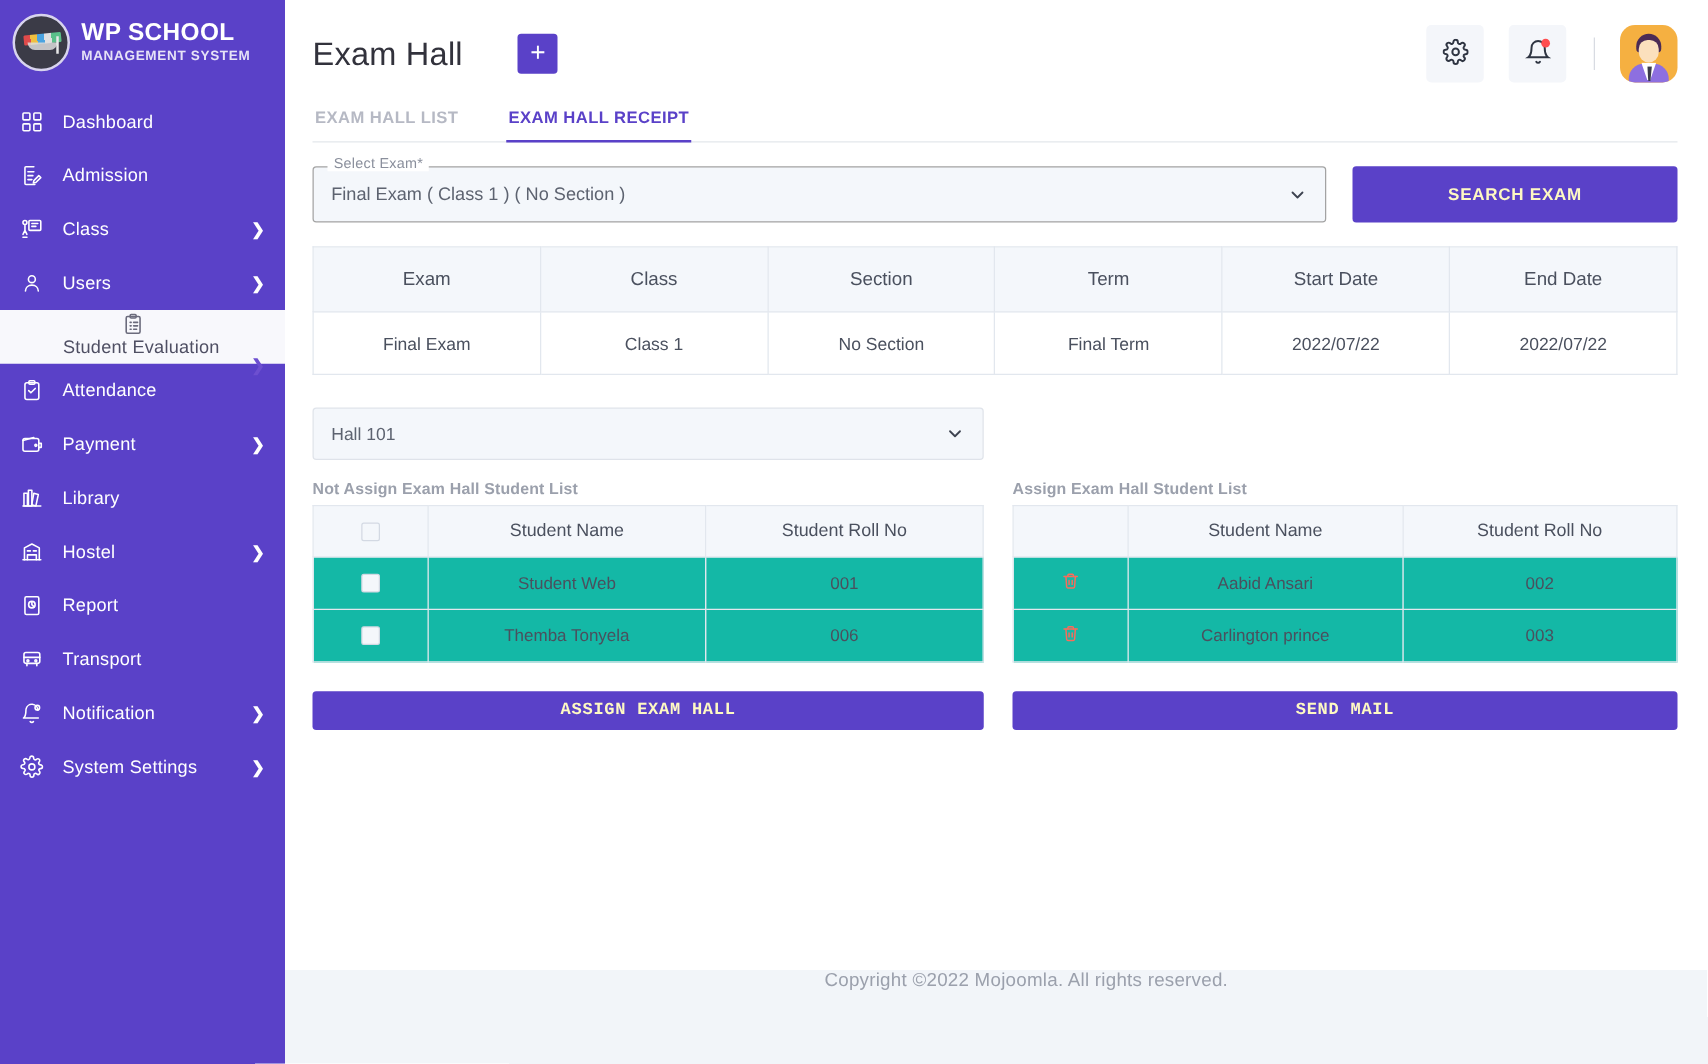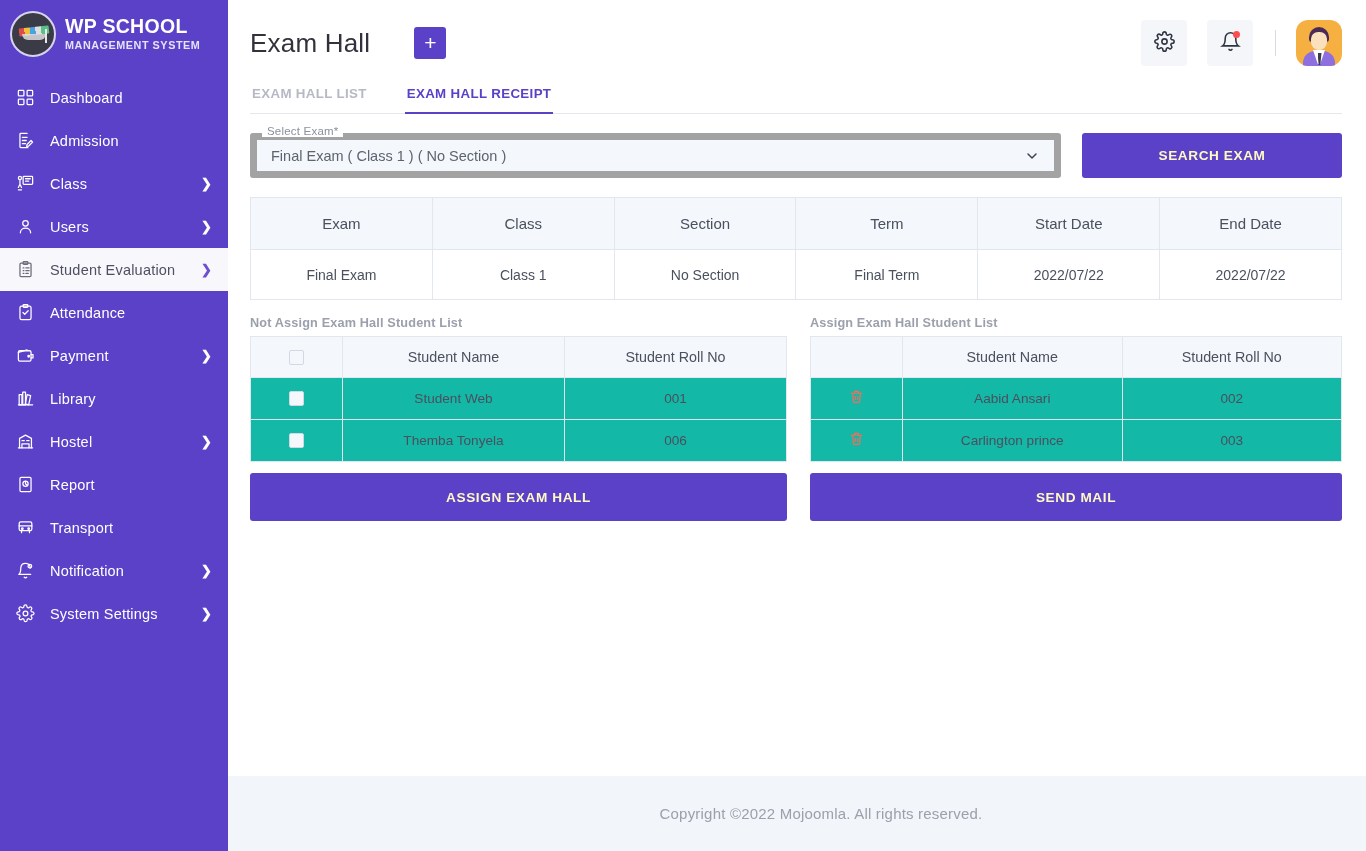--- a/index.html
+++ b/index.html
@@ -48,21 +48,21 @@
     display: flex; align-items: center; height: 43px; padding: 0 16px 0 14px;
     color: #ffffff; cursor: pointer; position: relative;
   }
   .nav-item .ico {
     width: 22px; height: 22px; flex: none; margin-right: 14px;
     display: flex; align-items: center; justify-content: center;
   }
   .nav-item .ico svg { width: 19px; height: 19px; display: block; }
   .nav-label { font-size: 14.5px; letter-spacing: .2px; white-space: nowrap; }
   .nav-chev { margin-left: auto; font-size: 13px; font-weight: bold; line-height: 1; }
-  .nav-item.active { background: #f8f8fc; color: #4f4f63; }
+  .nav-item.active { background: #f8f8fc; color: #4f4f63; flex-direction: column; }
   .nav-item.active .nav-chev { color: #6d4fd0; }
 
   
   .main {
     flex: 1; height: 851px; background: #ffffff;
     display: flex; flex-direction: column; overflow: hidden;
   }
   .topbar {
     height: 86px; display: flex; align-items: center;
     padding: 0 24px 0 22px; flex: none; gap: 32px;
@@ -112,21 +112,21 @@
     font-size: 13.3px; font-weight: bold; letter-spacing: .35px;
     padding: 0 2px 11px 2px; margin-right: 36px; cursor: pointer;
     color: #b6b9c4; border-bottom: 2px solid transparent; margin-bottom: -1px;
   }
   .tab.active { color: #5a41c8; border-bottom-color: #5a41c8; }
 
   
   .search-row { display: flex; gap: 21px; margin-top: 19px; align-items: stretch; }
   .sel-wrap { position: relative; flex: 1; max-width: 817px; }
   .sel-field {
-    height: 45px; background: #f4f7fb; border: 7px solid #a3a3a3; border-radius: 3px;
+    height: 45px; background: #f4f7fb; border: 1px solid #a3a3a3; border-radius: 3px;
     display: flex; align-items: center; padding: 0 14px;
     font-size: 14.5px; color: #5d6370; cursor: pointer; position: relative;
   }
   .sel-legend {
     position: absolute; top: -8px; left: 12px; background: #ffffff;
     padding: 0 5px; font-size: 11.5px; color: #8a8f9c; letter-spacing: .2px;
   }
   .chev-dn { margin-left: auto; color: #3d4350; }
   .chev-dn svg { width: 16px; height: 16px; display: block; }
   .btn-primary {
@@ -172,26 +172,26 @@
     border: 1px solid #e2e7ee; font-size: 13.6px; color: #4a505e;
     height: 42px; text-align: center; background: #14b8a6;
   }
   .col-chk { width: 92px; }
   .chk {
     width: 15px; height: 15px; border: 1px solid #d3d9e3; background: #f4f7fb;
     border-radius: 2px; display: inline-block; cursor: pointer; vertical-align: middle;
   }
   .trash { cursor: pointer; display: inline-flex; }
   .trash svg { width: 15px; height: 16px; display: block; }
-  .list-btn { width: 100%; height: 48px; margin-top: 11px; }
+  .list-btn { width: 100%; height: 31px; margin-top: 23px; font-family: Liberation Mono, monospace; }
 
   
   .footer {
     height: 75px; background: #f2f5f9; display: flex;
-    align-items: center; justify-content: center; flex: none; padding-left: 48px;
+    align-items: flex-start; justify-content: center; flex: none; padding-left: 48px;
   }
   .footer-text { font-size: 15px; color: #9ba0ac; letter-spacing: .2px; }
 </style>
 </head>
 <body>
 
 <div class="app">
 
   <aside class="sidebar">
     <div class="brand">
@@ -425,20 +425,28 @@
               <td>Final Exam</td>
               <td>Class 1</td>
               <td>No Section</td>
               <td>Final Term</td>
               <td>2022/07/22</td>
               <td>2022/07/22</td>
             </tr>
           </tbody>
       </table>
 
+      <div class="hall-sel">
+        <span>Hall 101</span>
+        <span class="chev-dn">
+          <svg viewBox="0 0 24 24" fill="none" stroke="currentColor" stroke-width="2.2" stroke-linecap="round" stroke-linejoin="round">
+              <polyline points="6 9 12 15 18 9"></polyline>
+            </svg>
+        </span>
+      </div>
 
       <div class="lists">
 
         <div class="list-col">
           <div class="list-title">Not Assign Exam Hall Student List</div>
           <table class="stu-table">
             <thead>
                 <tr>
               <th class="col-chk">
                 <span class="chk"></span>

